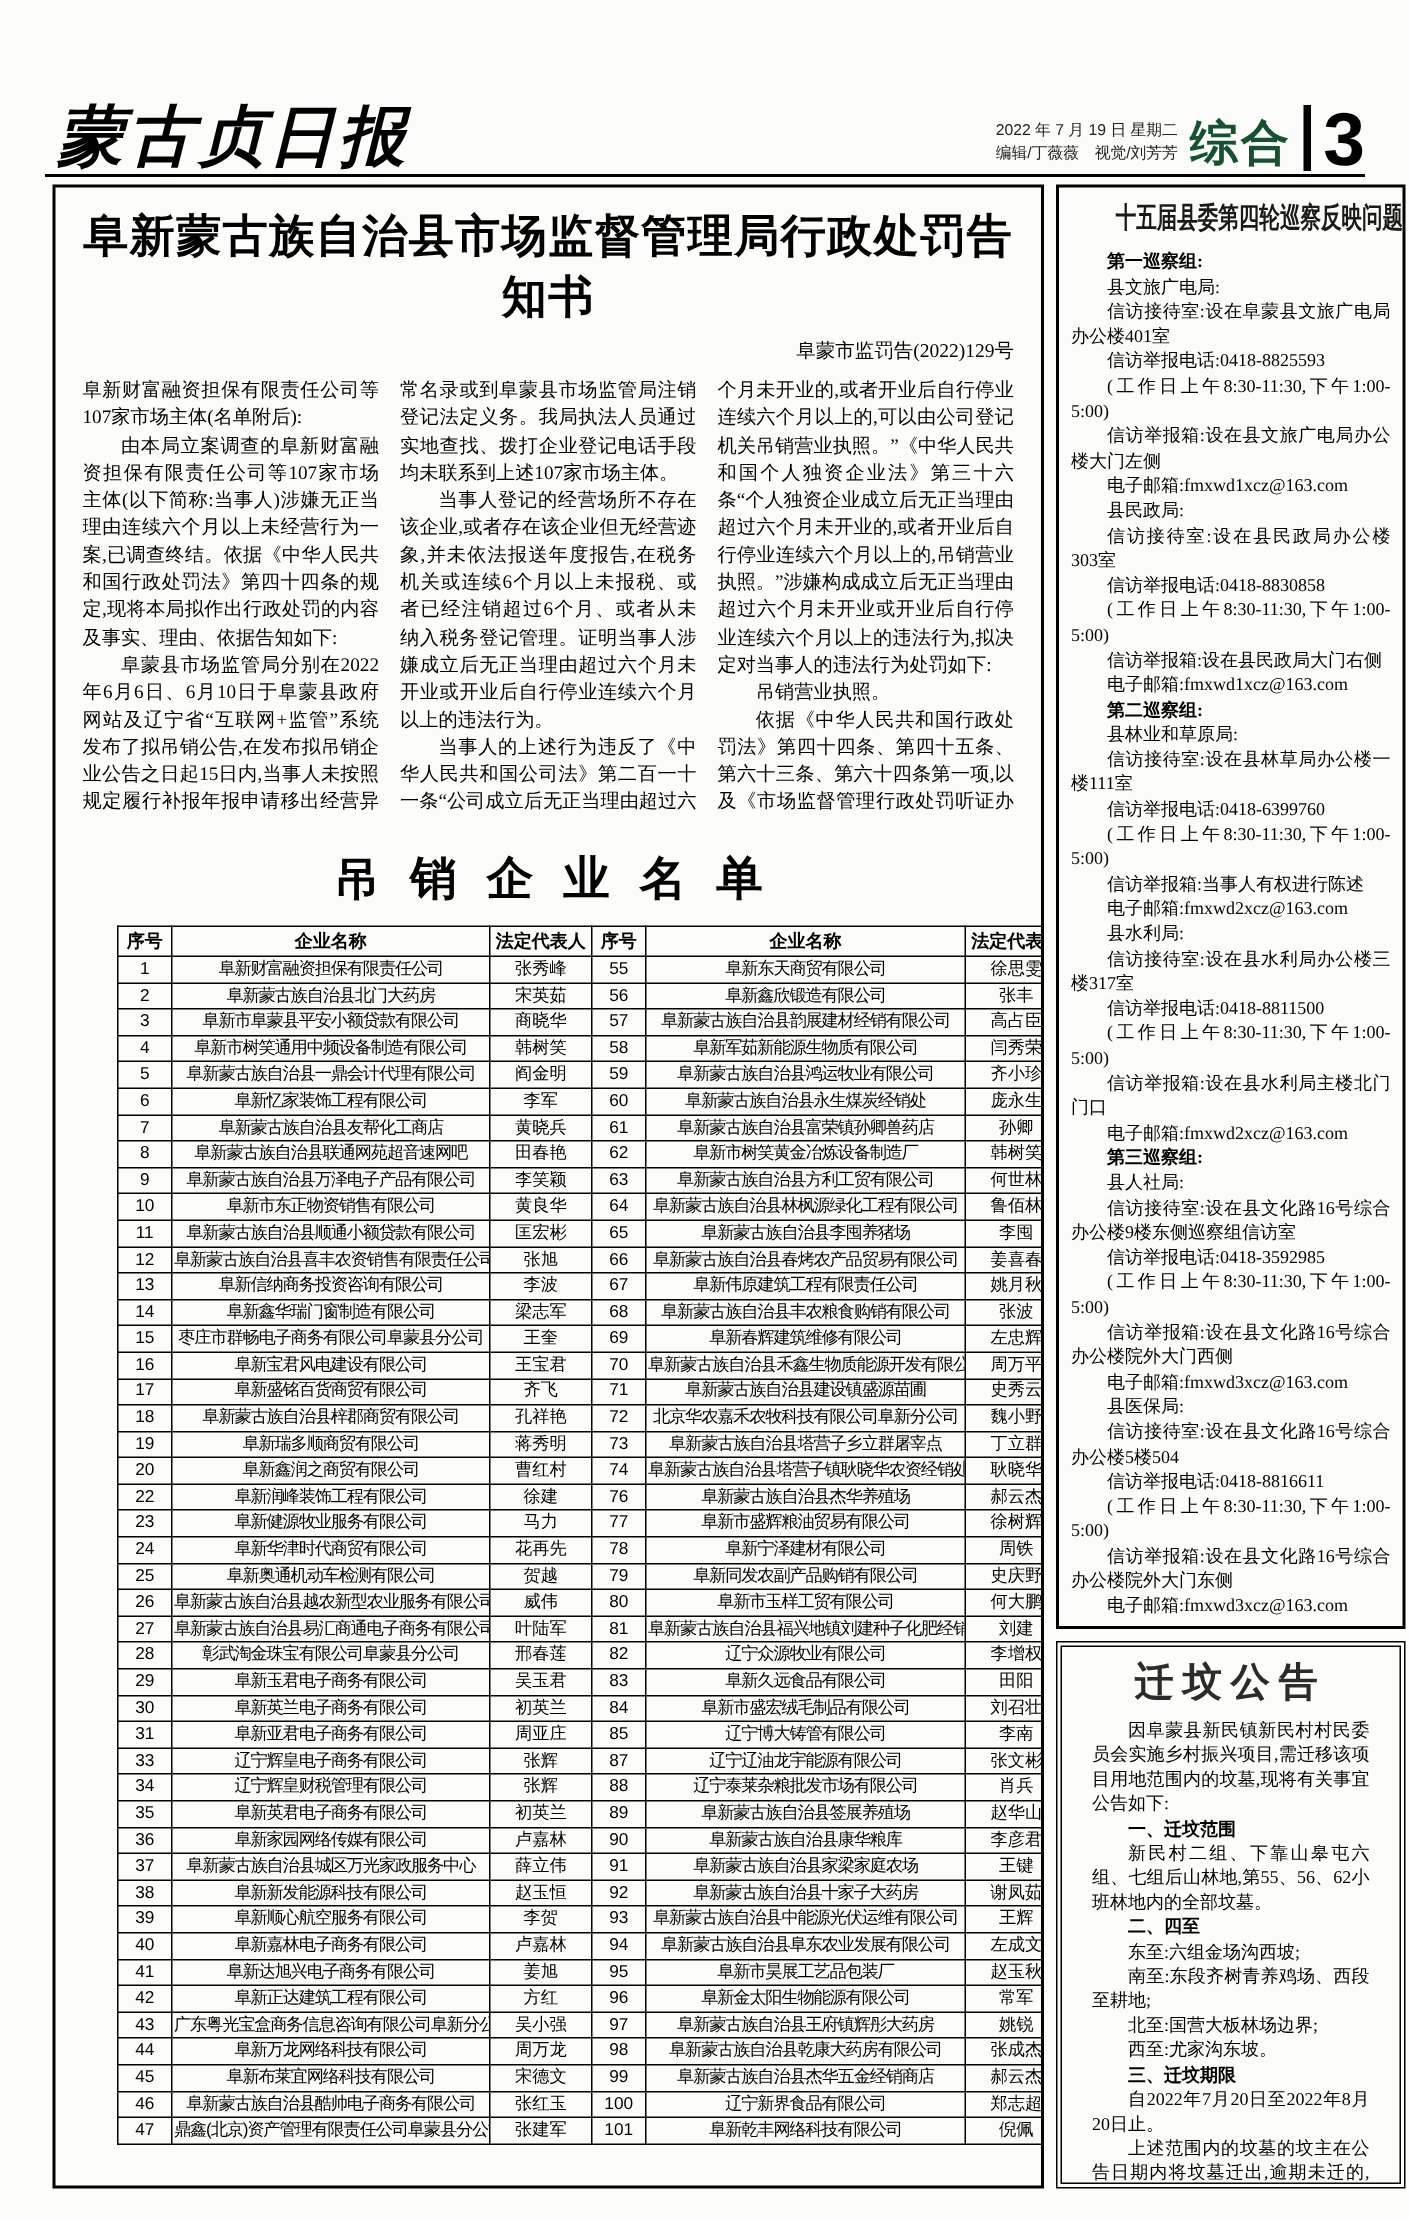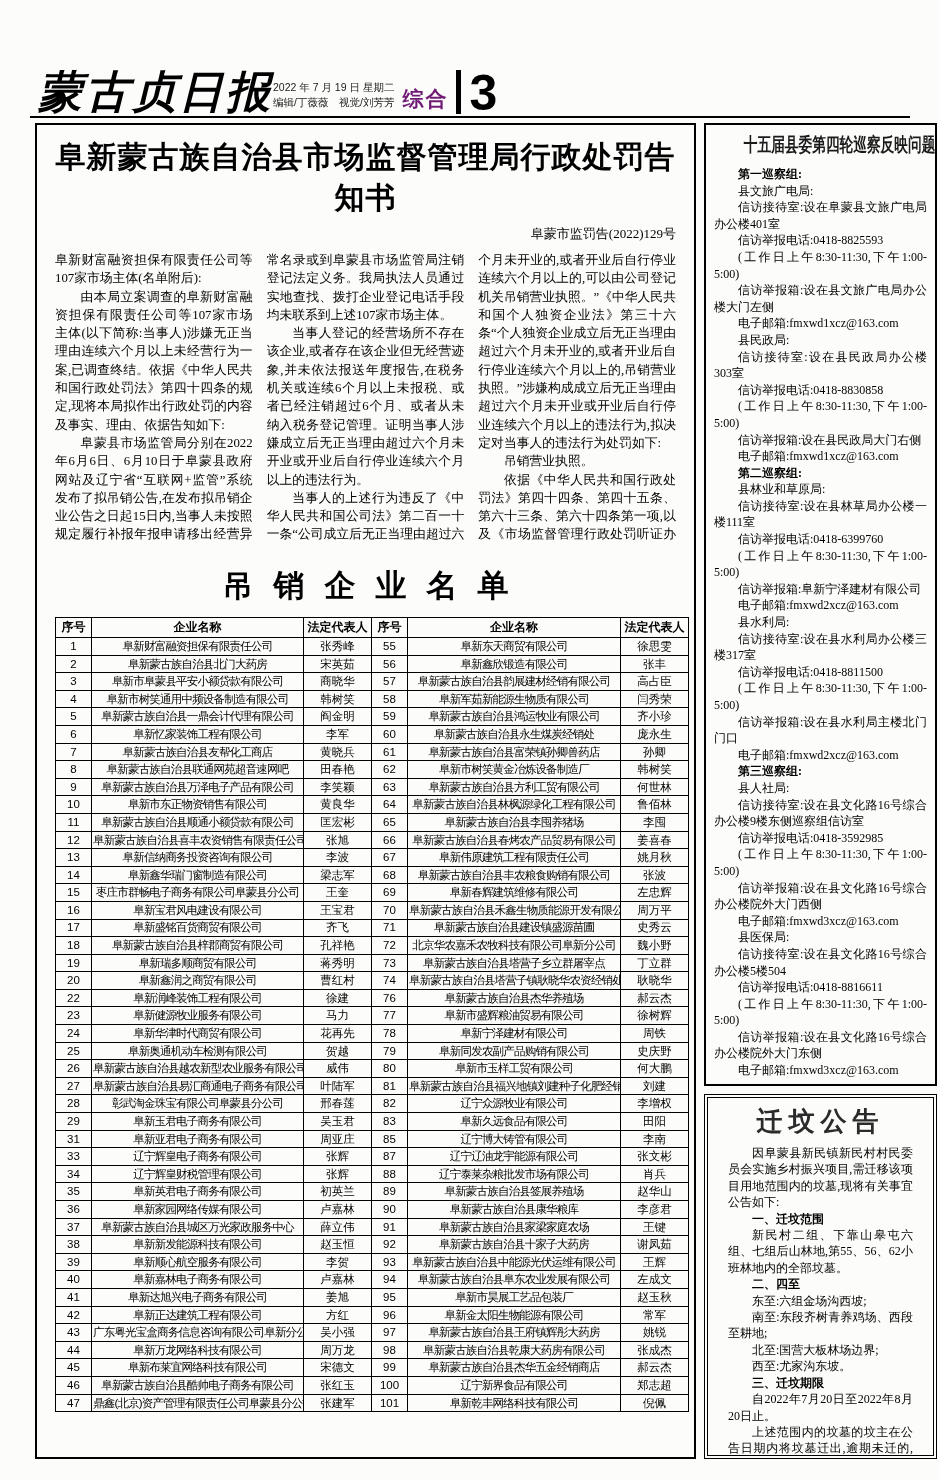--- a/index.html
+++ b/index.html
@@ -4,40 +4,40 @@
 <style>
   html,body{margin:0;padding:0;}
   body{
     width:940px;height:1480px;position:relative;
     background:#dedcd7;
     font-family:"Liberation Serif","DejaVu Serif",serif;
     color:#000;
   }
   .page{position:absolute;inset:0;background:#fcfcfa;overflow:hidden;}
   
-  .masthead{position:absolute;left:38px;top:52px;right:30px;height:62px;display:flex;align-items:flex-end;}
+  .masthead{position:absolute;left:38px;top:52px;right:30px;height:62px;display:flex;justify-content:space-between;align-items:flex-end;}
   .logo{font-size:44px;font-weight:bold;font-style:italic;letter-spacing:3px;font-family:"DejaVu Serif",serif;line-height:1;}
   .mast-right{display:flex;align-items:flex-end;gap:8px;}
   .mast-dates{font-family:"Liberation Sans",sans-serif;font-size:10.5px;line-height:15px;color:#222;text-align:right;padding-bottom:4px;}
-  .section-name{font-size:21px;font-weight:bold;color:#701a75;letter-spacing:2px;line-height:1;padding-bottom:3px;font-family:Liberation Mono, monospace;}
+  .section-name{font-size:32px;font-weight:bold;color:#14532d;letter-spacing:2px;line-height:1;padding-bottom:3px;font-family:Liberation Serif, serif;}
   .section-bar{width:5px;height:44px;background:#000;}
   .page-num{font-size:50px;font-weight:bold;line-height:0.85;font-family:"Liberation Sans",sans-serif;}
   .head-rule{position:absolute;left:30px;right:30px;top:116px;border-top:2px solid #000;}
   
   .article-box{position:absolute;left:35px;top:123px;width:661px;height:1336px;border:2px solid #000;box-sizing:border-box;padding:8px 18px;overflow:hidden;}
   .article-title{font-size:30px;font-weight:bold;text-align:center;letter-spacing:1px;margin:4px 0 6px 0;}
   .doc-no{font-size:13px;text-align:right;margin-bottom:8px;}
   .article-body{column-count:3;column-gap:14px;height:302px;font-size:12.8px;line-height:18.3px;text-align:justify;overflow:hidden;}
   .para{margin:0;}
   .para.normal{text-indent:2em;}
   .para.flush{text-indent:0;}
   .para.bold{text-indent:2em;font-weight:bold;}
   .list-title{font-size:31px;font-weight:bold;text-align:center;letter-spacing:20px;text-indent:20px;margin:12px 0 10px 0;}
   
-  table.revoked{border-collapse:collapse;width:633px;table-layout:fixed;font-family:"Liberation Sans",sans-serif;}
+  table.revoked{border-collapse:collapse;width:633px;table-layout:fixed;font-family:"Liberation Sans",sans-serif;margin-left:23px;}
   table.revoked th,table.revoked td{
     border:1px solid #000;text-align:center;vertical-align:middle;
     font-size:11.5px;line-height:1.1;padding:1.5px 1px;height:13.6px;
     overflow:hidden;white-space:nowrap;
   }
   table.revoked th{font-weight:bold;font-size:12px;height:16px;}
   td.company{letter-spacing:-0.8px;font-size:11px;}
   col.c-no{width:36px;}col.c-name{width:212px;}col.c-rep{width:68px;}
   col.c-no2{width:36px;}col.c-name2{width:213px;}col.c-rep2{width:68px;}
   
@@ -320,20 +320,28 @@
           </tr>
           <tr>
             <td>29</td>
             <td class="company">阜新玉君电子商务有限公司</td>
             <td>吴玉君</td>
             <td>83</td>
             <td class="company">阜新久远食品有限公司</td>
             <td>田阳</td>
           </tr>
           <tr>
+            <td>30</td>
+            <td class="company">阜新英兰电子商务有限公司</td>
+            <td>初英兰</td>
+            <td>84</td>
+            <td class="company">阜新市盛宏绒毛制品有限公司</td>
+            <td>刘召壮</td>
+          </tr>
+          <tr>
             <td>31</td>
             <td class="company">阜新亚君电子商务有限公司</td>
             <td>周亚庄</td>
             <td>85</td>
             <td class="company">辽宁博大铸管有限公司</td>
             <td>李南</td>
           </tr>
           <tr>
             <td>33</td>
             <td class="company">辽宁辉皇电子商务有限公司</td>
@@ -472,21 +480,21 @@
         <p class="para normal">信访接待室:设在县民政局办公楼303室</p>
         <p class="para normal">信访举报电话:0418-8830858</p>
         <p class="para normal">(工作日上午8:30-11:30,下午1:00-5:00)</p>
         <p class="para normal">信访举报箱:设在县民政局大门右侧</p>
         <p class="para normal">电子邮箱:fmxwd1xcz@163.com</p>
         <p class="para bold">第二巡察组:</p>
         <p class="para normal">县林业和草原局:</p>
         <p class="para normal">信访接待室:设在县林草局办公楼一楼111室</p>
         <p class="para normal">信访举报电话:0418-6399760</p>
         <p class="para normal">(工作日上午8:30-11:30,下午1:00-5:00)</p>
-        <p class="para normal">信访举报箱:阜新宁泽建材有限公司</p>
+        <p class="para normal">信访举报箱:当事人有权进行陈述</p>
         <p class="para normal">电子邮箱:fmxwd2xcz@163.com</p>
         <p class="para normal">县水利局:</p>
         <p class="para normal">信访接待室:设在县水利局办公楼三楼317室</p>
         <p class="para normal">信访举报电话:0418-8811500</p>
         <p class="para normal">(工作日上午8:30-11:30,下午1:00-5:00)</p>
         <p class="para normal">信访举报箱:设在县水利局主楼北门门口</p>
         <p class="para normal">电子邮箱:fmxwd2xcz@163.com</p>
         <p class="para bold">第三巡察组:</p>
         <p class="para normal">县人社局:</p>
         <p class="para normal">信访接待室:设在县文化路16号综合办公楼9楼东侧巡察组信访室</p>

